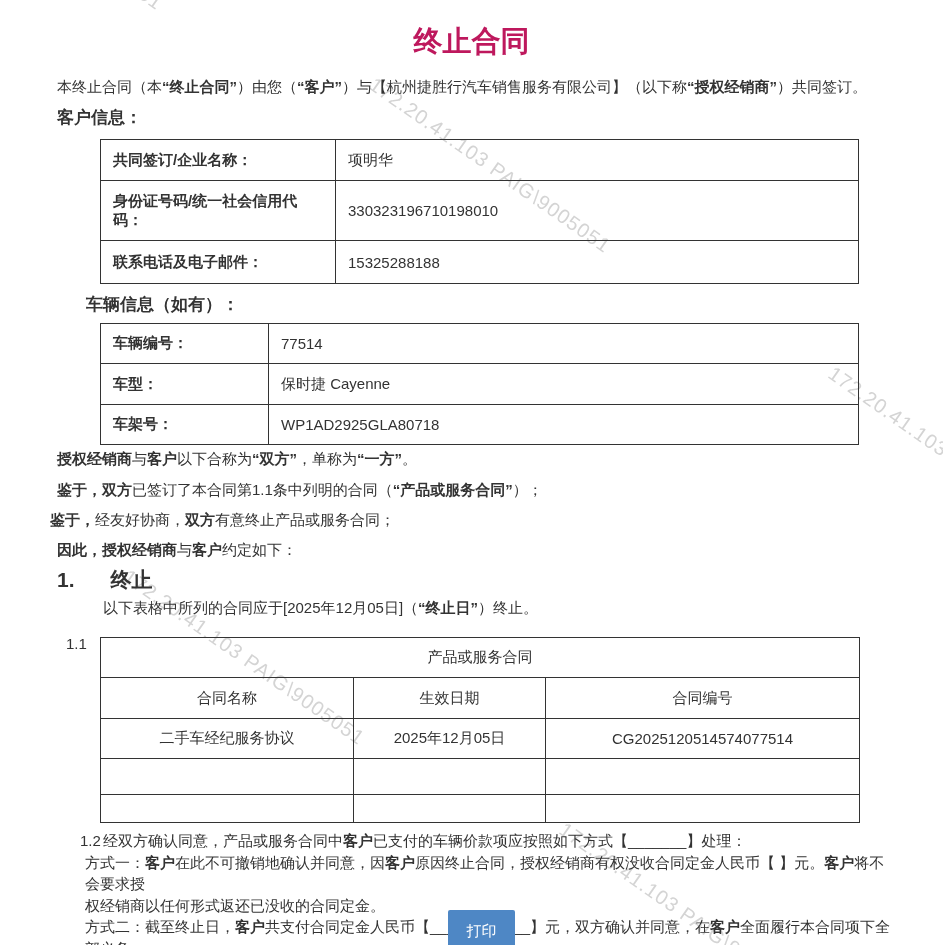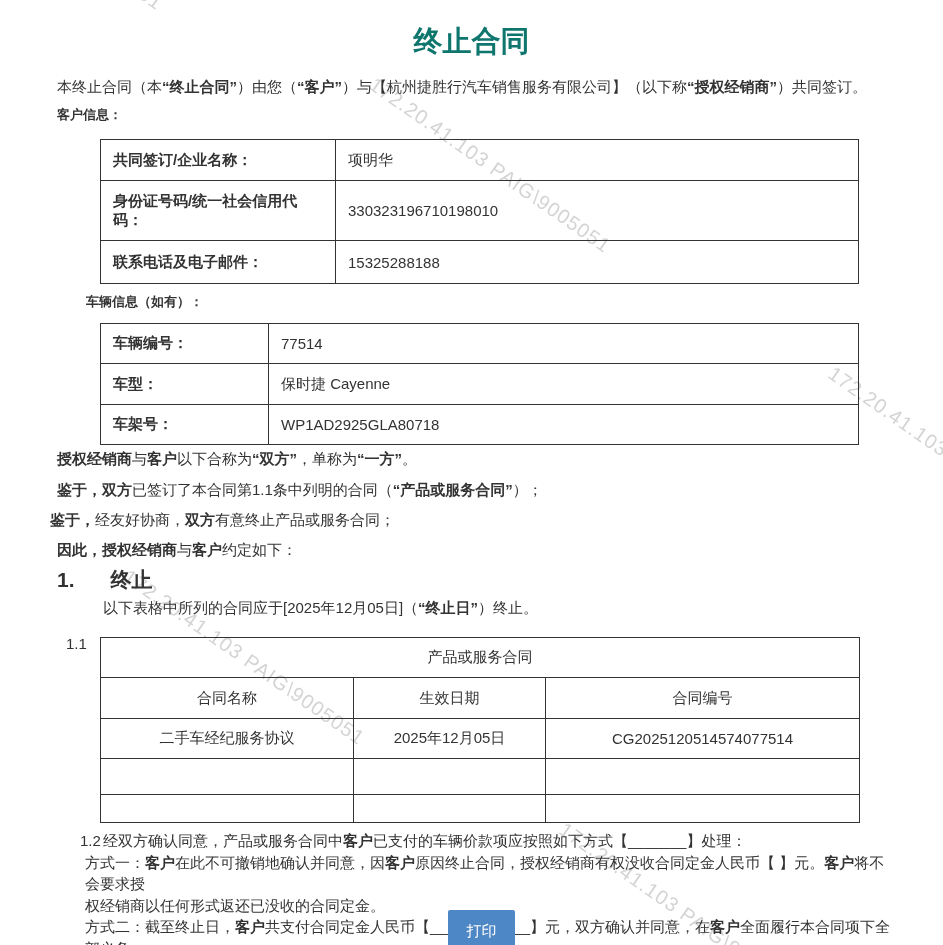--- a/index.html
+++ b/index.html
@@ -13,23 +13,23 @@
     font-size:20px;letter-spacing:1px;color:#d4d4d4;white-space:nowrap;
     transform-origin:0 0;user-select:none;pointer-events:none;
   }
   #wm1{transform:translate(378px,73px) rotate(35deg);}
   #wm2{transform:translate(837px,362px) rotate(35deg);}
   #wm3{transform:translate(132px,565px) rotate(35deg);}
   #wm4{transform:translate(568px,818px) rotate(35deg);}
   #wm5{transform:translate(-70px,-170px) rotate(35deg);}
   
   .blk{position:absolute;z-index:1;}
-  #title{top:22px;left:0;width:100%;text-align:center;font-size:29px;font-weight:bold;color:#0f766e;}
+  #title{top:22px;left:0;width:100%;text-align:center;font-size:29px;font-weight:bold;color:#be185d;}
   #intro{left:57px;top:78px;width:845px;}
-  .h2{font-size:13px;font-weight:bold;}
+  .h2{font-size:17px;font-weight:bold;}
   #h-customer{left:57px;top:106px;}
   #h-vehicle{left:57px;top:293px;margin-left:29px;}
   #p-parties{left:57px;top:450px;}
   #p-whereas1{left:57px;top:481px;}
   #p-whereas2{left:50px;top:511px;}
   #p-therefore{left:57px;top:541px;}
   #s1{left:57px;top:566px;font-size:21px;font-weight:bold;}
   #s1 .s1-label{margin-left:36px;}
   #c11{left:103px;top:599px;width:790px;}
   .hang-num{position:absolute;top:0;}

